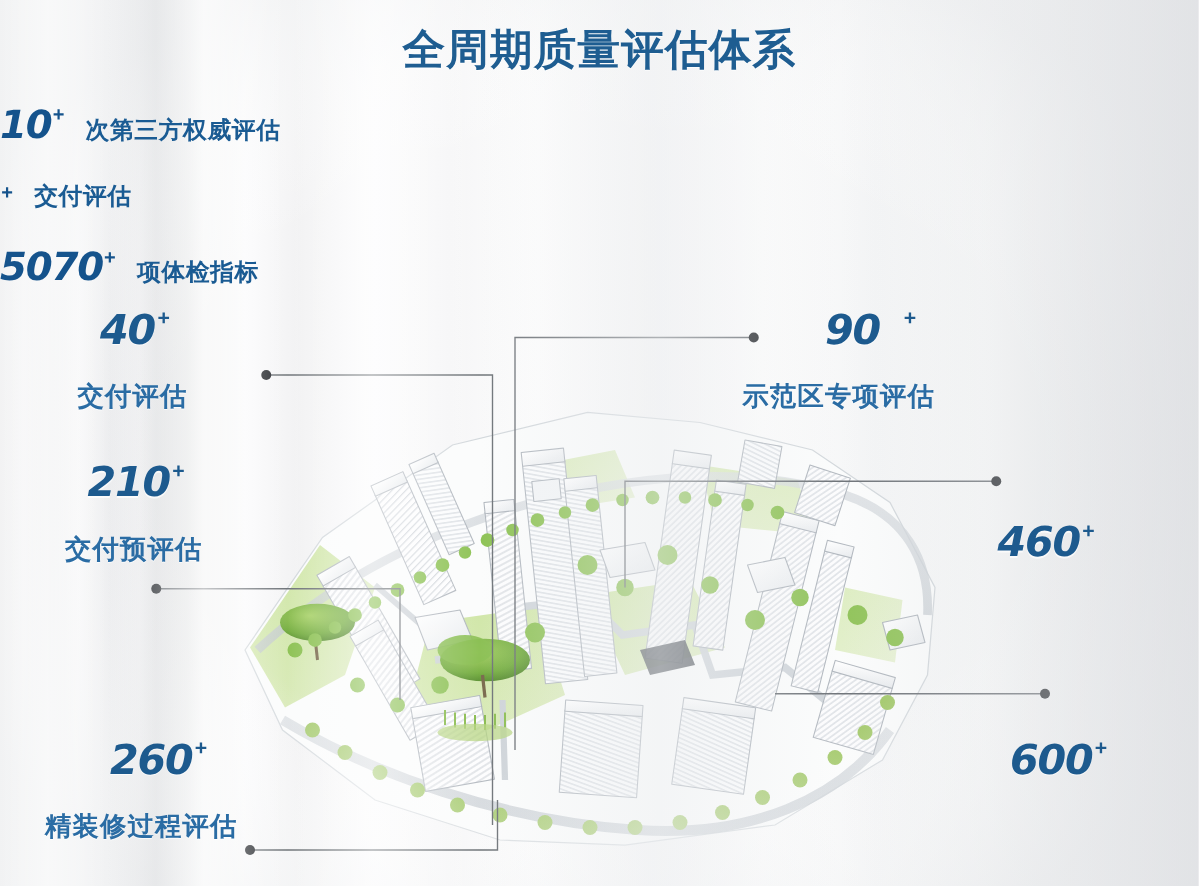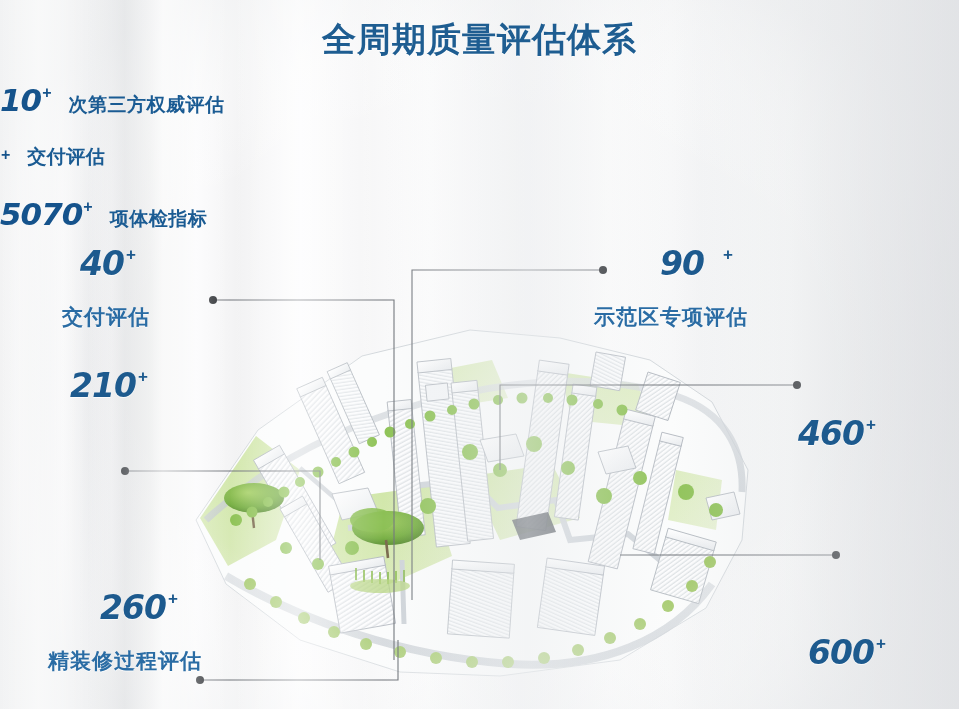--- a/index.html
+++ b/index.html
@@ -379,23 +379,24 @@
       <span class="c-plus">+</span>
     </div>
     <div class="c-label">交付评估</div>
   </div>
 
   <div class="callout align-left" style="left:52px; top:366px;">
     <div class="num-line">
       <span class="c-num">210</span>
       <span class="c-plus">+</span>
     </div>
-  </div>
-
-  <div class="callout align-left" style="left:48px; top:588px;">
+    <div class="c-label">交付预评估</div>
+  </div>
+
+  <div class="callout align-left" style="left:36px; top:588px;">
     <div class="num-line" style="padding-left:52px;">
       <span class="c-num">260</span>
       <span class="c-plus">+</span>
     </div>
     <div class="c-label">精装修过程评估</div>
   </div>
 
   <div class="callout align-right" style="left:594px; top:244px;">
     <div class="num-line" style="padding-left:66px;gap:17px;">
       <span class="c-num">90</span>
@@ -405,19 +406,19 @@
   </div>
 
   <div class="callout align-right" style="left:730px; top:414px;">
     <div class="num-line" style="padding-left:68px;">
       <span class="c-num">460</span>
       <span class="c-plus">+</span>
     </div>
   </div>
 
   <div class="callout align-right" style="left:752px; top:588px;">
-    <div class="num-line" style="padding-left:56px;margin-top:45px;">
+    <div class="num-line" style="padding-left:56px;">
       <span class="c-num">600</span>
       <span class="c-plus">+</span>
     </div>
   </div>
 
 </div>
 
 </body></html>

